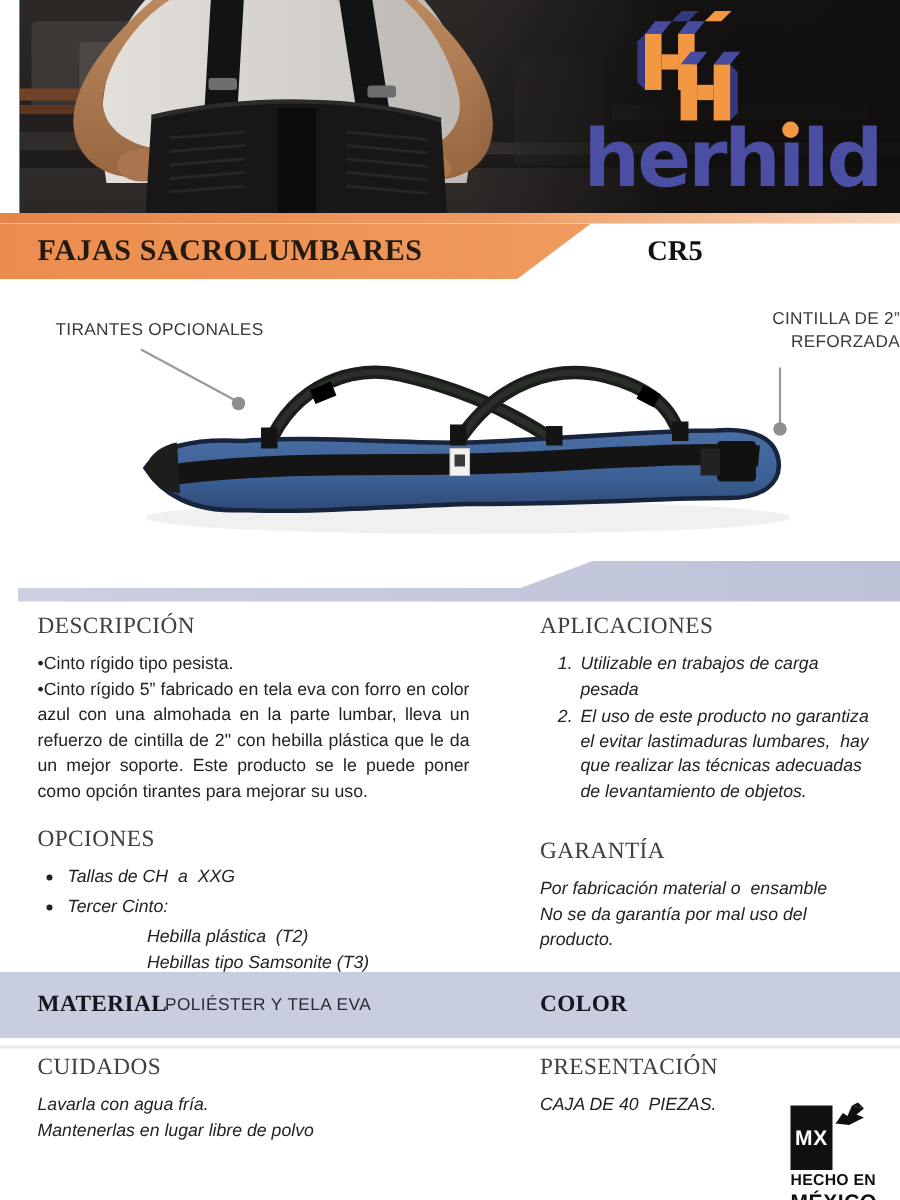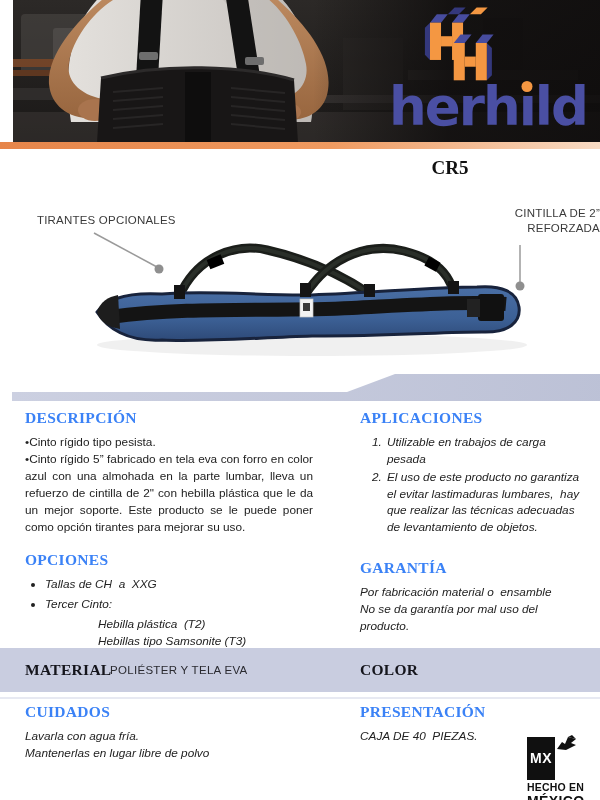--- a/index.html
+++ b/index.html
@@ -29,21 +29,21 @@
   .model{position:absolute;top:149px;left:398px;width:104px;text-align:center;line-height:37px;
       font-family:"Liberation Serif",serif;font-weight:bold;font-size:19px;color:#111;}
 
   
   .figure{position:absolute;top:195px;left:12px;width:600px;height:210px;}
   .callout{position:absolute;font-size:11.5px;color:#3a3a3a;letter-spacing:.2px;}
   .callout-left{left:25px;top:19px;}
   .callout-right{left:478px;top:11px;line-height:15px;width:110px;text-align:right;}
 
   
-  .heading{font-family:"Liberation Serif",serif;font-weight:bold;font-size:15.5px;color:#3b82f6;
+  .heading{font-family:"Liberation Serif",serif;font-weight:normal;font-size:15.5px;color:#404040;
       letter-spacing:.3px;margin:0 0 7px 0;}
   .body-txt{font-size:11.8px;line-height:17px;color:#222;margin:0;}
   .col-left{position:absolute;left:25px;top:409px;width:288px;}
   .col-right{position:absolute;left:360px;top:409px;width:224px;}
   .just{text-align:justify;}
   .pre{white-space:pre-wrap;font-style:italic;}
   .col-left ul{margin:5px 0 2px 0;padding-left:20px;}
   .col-left ul li{margin-bottom:3px;}
   .sub-opt{margin-left:73px;}
   .col-right ol{margin:4px 0 0 0;padding-left:25px;}
@@ -162,20 +162,23 @@
       <rect x="70" y="46" width="13" height="44" fill="#f49742"></rect>
       <rect x="57" y="62" width="13" height="12" fill="#f49742"></rect>
     </svg>
 
     <div class="brand-word">
       <span>herh</span><span class="i-wrap"><span>ı</span><span class="i-dot"></span></span><span>ld</span>
     </div>
   </div>
 
   <div class="banner-strip"></div>
+  <div class="banner-main">
+    <span class="banner-title">FAJAS SACROLUMBARES</span>
+  </div>
   <div class="model">CR5</div>
 
   <div class="figure">
     <svg width="600" height="210" viewBox="0 0 600 210">
       <defs>
         <linearGradient id="beltG" x1="0" y1="0" x2="0" y2="1">
           <stop offset="0" stop-color="#4a6fa5"></stop>
             <stop offset="0.6" stop-color="#3c6095"></stop>
           <stop offset="1" stop-color="#2e4a78"></stop>
         </linearGradient>

